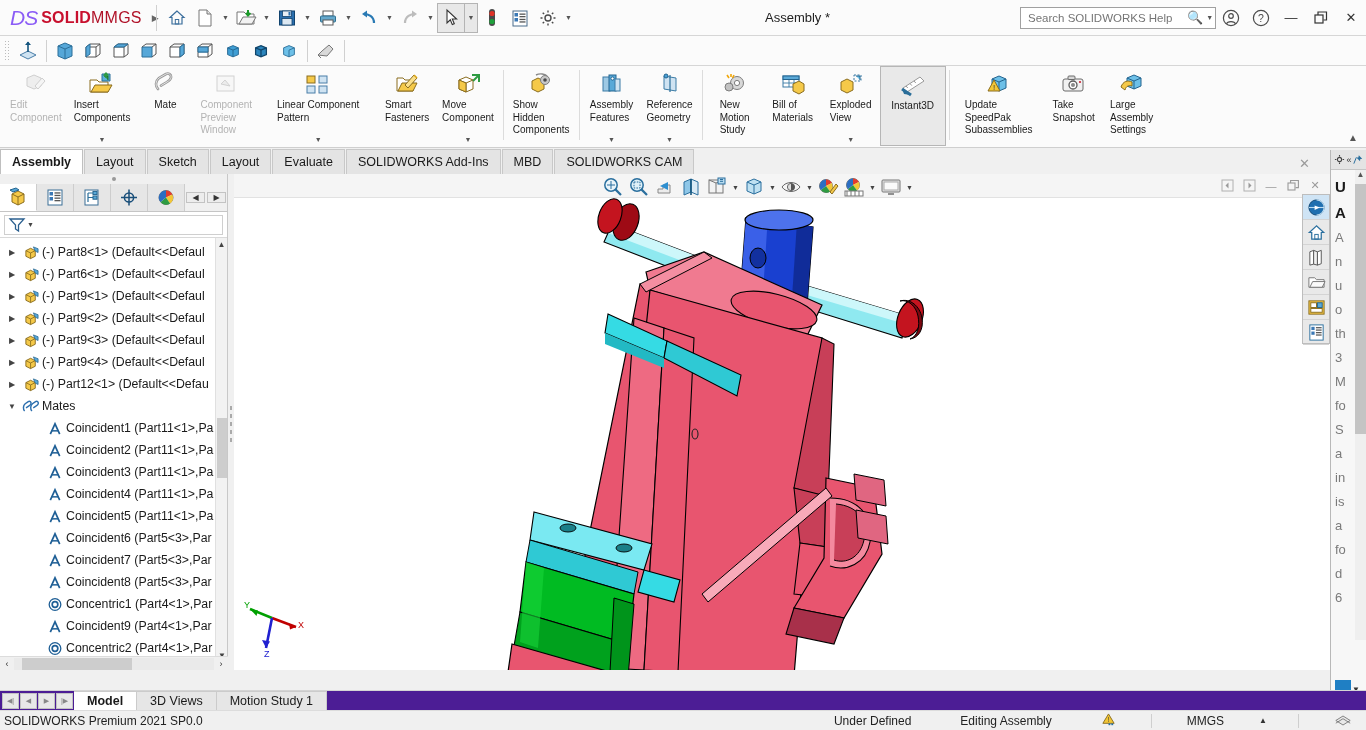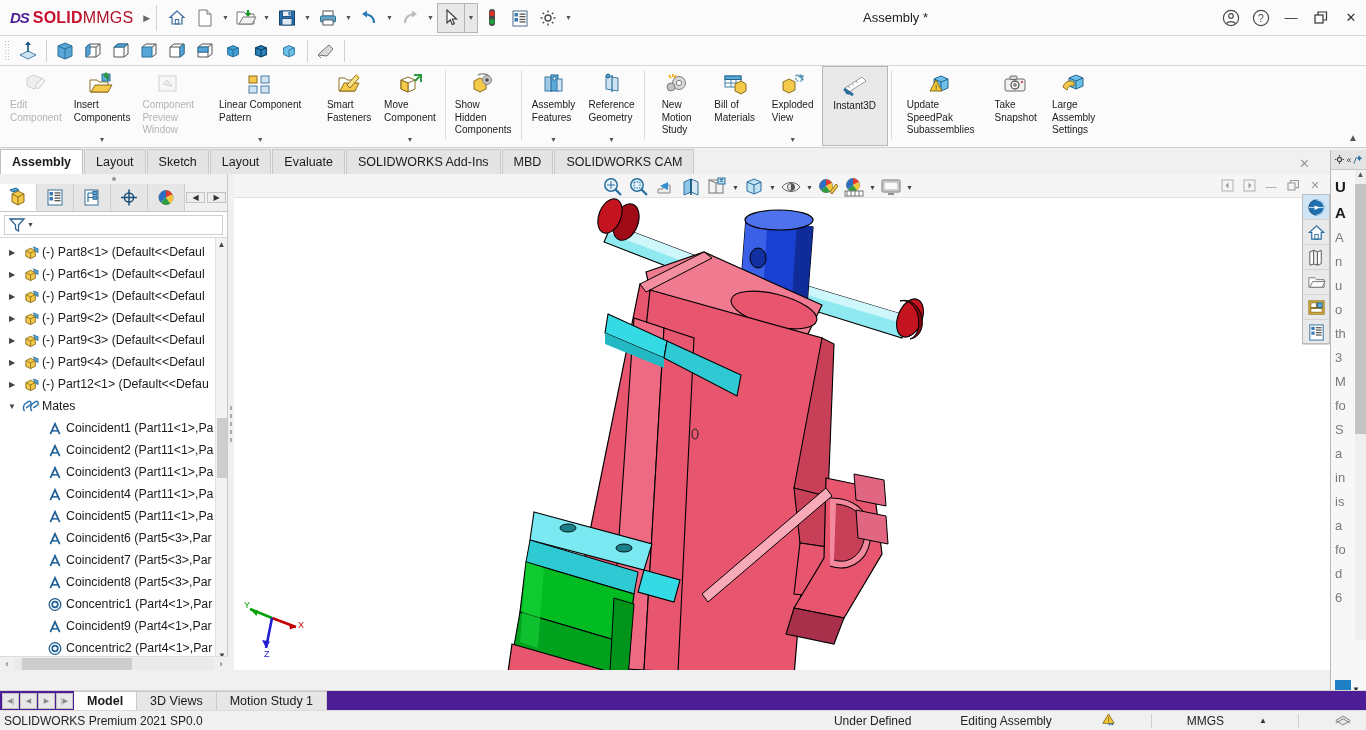--- a/index.html
+++ b/index.html
@@ -13,21 +13,21 @@
   }
   .app { position:relative; width:1366px; height:730px; background:#f0f0f0; }
 
   
   .titlebar {
     position:absolute; top:0; left:0; width:1366px; height:36px;
     background:#fbfbfb; border-bottom:1px solid #d6d6d6;
     display:flex; align-items:center;
   }
   .logo { display:flex; align-items:center; padding-left:10px; width:150px; }
-  .logo-ds { color:#4c1d95; font-weight:bold; font-size:15px; font-style:italic; letter-spacing:-1px;}
+  .logo-ds { color:#8b5cf6; font-weight:normal; font-size:21px; font-style:italic; letter-spacing:-1px;}
   .logo-sw { font-size:16px; font-weight:bold; color:#c8102e; letter-spacing:0.2px; margin-left:4px;}
   .logo-sw .light { font-weight:normal; color:#b01228;}
   .tb-arrow { color:#666; font-size:9px; margin-left:10px; }
   .tb-sep { width:1px; height:26px; background:#d0d0d0; margin:0 6px; }
   .tb-btn {
     width:28px; height:30px; display:flex; align-items:center; justify-content:center;
     cursor:default; position:relative;
   }
   .tb-btn.sel { border:1px solid #b4b4b4; background:#e8e8e8; }
   .tb-caret { width:13px; height:30px; display:flex; align-items:center; justify-content:center;
@@ -299,20 +299,29 @@
             <circle cx="10" cy="10" r="3"></circle>
             <path d="M10 2.5 L10 4.5 M10 15.5 L10 17.5 M2.5 10 L4.5 10 M15.5 10 L17.5 10 M4.7 4.7 L6.1 6.1 M13.9 13.9 L15.3 15.3 M15.3 4.7 L13.9 6.1 M6.1 13.9 L4.7 15.3"></path>
           </g>
         </svg>
     </div>
     <div class="tb-caret">▼</div>
 
     <div class="doctitle">Assembly *</div>
 
     <div class="search-wrap">
+      <div class="searchbox">
+        <svg width="15" height="15" viewBox="0 0 15 15">
+            <circle cx="7.5" cy="7.5" r="6.4" fill="#fff" stroke="#2c6fae" stroke-width="1.3"></circle>
+            <text x="7.5" y="11" font-size="9" text-anchor="middle" fill="#2c6fae" font-family="Liberation Sans">?</text>
+          </svg>
+        <input type="text" placeholder="Search SOLIDWORKS Help" style="">
+        <span class="q">🔍</span>
+        <span style="font-size:7px;color:#555;padding:0 3px;">▼</span>
+      </div>
       <div class="win-btn">
         <svg width="18" height="18" viewBox="0 0 18 18">
             <circle cx="9" cy="9" r="7.6" fill="none" stroke="#4a4a4a" stroke-width="1.2"></circle>
             <circle cx="9" cy="7" r="2.3" fill="none" stroke="#4a4a4a" stroke-width="1.2"></circle>
             <path d="M4.6 15 C5.4 11.8 12.6 11.8 13.4 15" fill="none" stroke="#4a4a4a" stroke-width="1.2"></path>
           </svg>
       </div>
       <div class="win-btn">
         <svg width="18" height="18" viewBox="0 0 18 18">
             <circle cx="9" cy="9" r="7.6" fill="none" stroke="#4a4a4a" stroke-width="1.2"></circle>
@@ -430,20 +439,29 @@
             <path d="M14 2 L22 2 L22 9 L14 9 Z" fill="#5bb1d8" stroke="#2b6e99"></path>
             <path d="M16 4 L20 4 L20 8" fill="#2e9b42" stroke="#1a6b2b"></path>
             <path d="M18 1 L18 6 M15.6 3.8 L18 1.2 L20.4 3.8" stroke="#2e9b42" stroke-width="1.6" fill="none"></path>
           </svg>
       </div>
       <div class="lbl">Insert
 Components</div>
       <div class="dd">▼</div>
     </div>
 
+    <div class="cmd">
+      <div class="ico">
+        <svg width="26" height="24" viewBox="0 0 26 24">
+            <path d="M6 17 C3 14 3.5 9 7 6 L14 2 C16.5 0.7 19.5 2.5 19 5.5 C18.7 7.6 17 8.7 15 10 L9 13.6" fill="none" stroke="#9a9a9a" stroke-width="2.6" stroke-linecap="round"></path>
+            <path d="M6 17 C3 14 3.5 9 7 6 L14 2 C16.5 0.7 19.5 2.5 19 5.5 C18.7 7.6 17 8.7 15 10 L9 13.6" fill="none" stroke="#e2e2e2" stroke-width="1" stroke-linecap="round"></path>
+          </svg>
+      </div>
+      <div class="lbl">Mate</div>
+    </div>
 
     <div class="cmd disabled">
       <div class="ico">
         <svg width="26" height="24" viewBox="0 0 26 24">
             <rect x="4" y="4" width="17" height="15" fill="#f7f7f7" stroke="#d2d2d2"></rect>
             <path d="M8 12 L12 8 L17 14 Z" fill="#ececec" stroke="#d2d2d2"></path>
           </svg>
       </div>
       <div class="lbl">Component
 Preview

